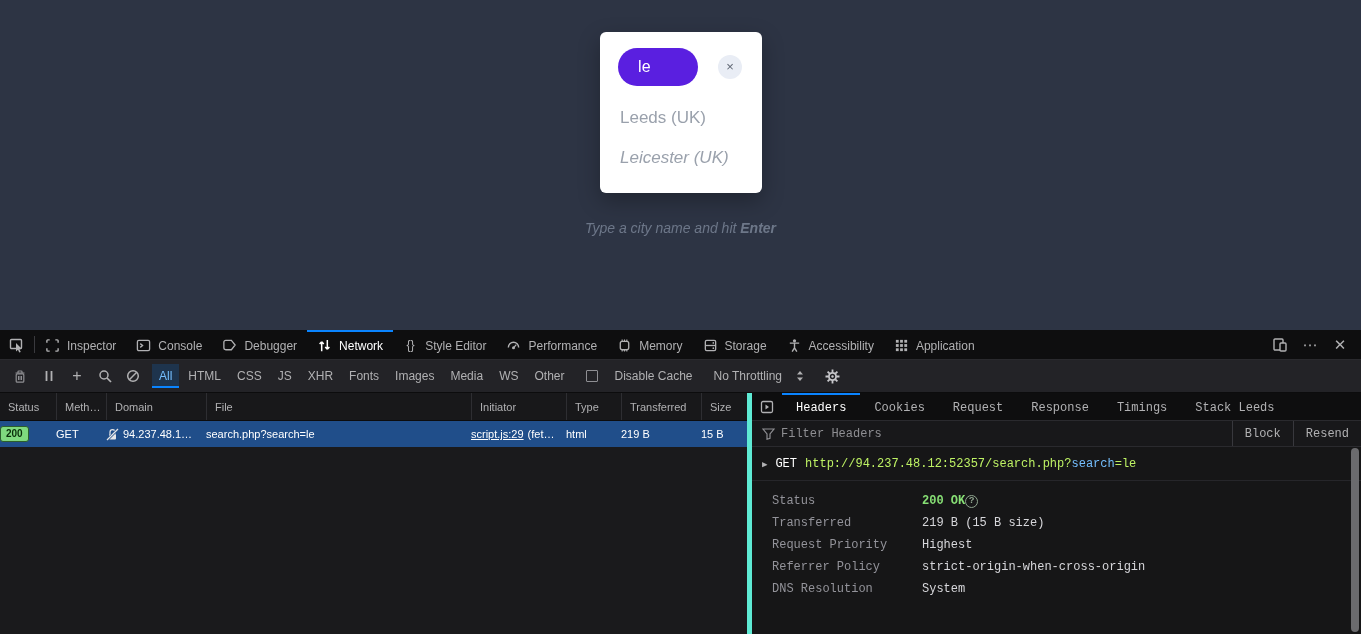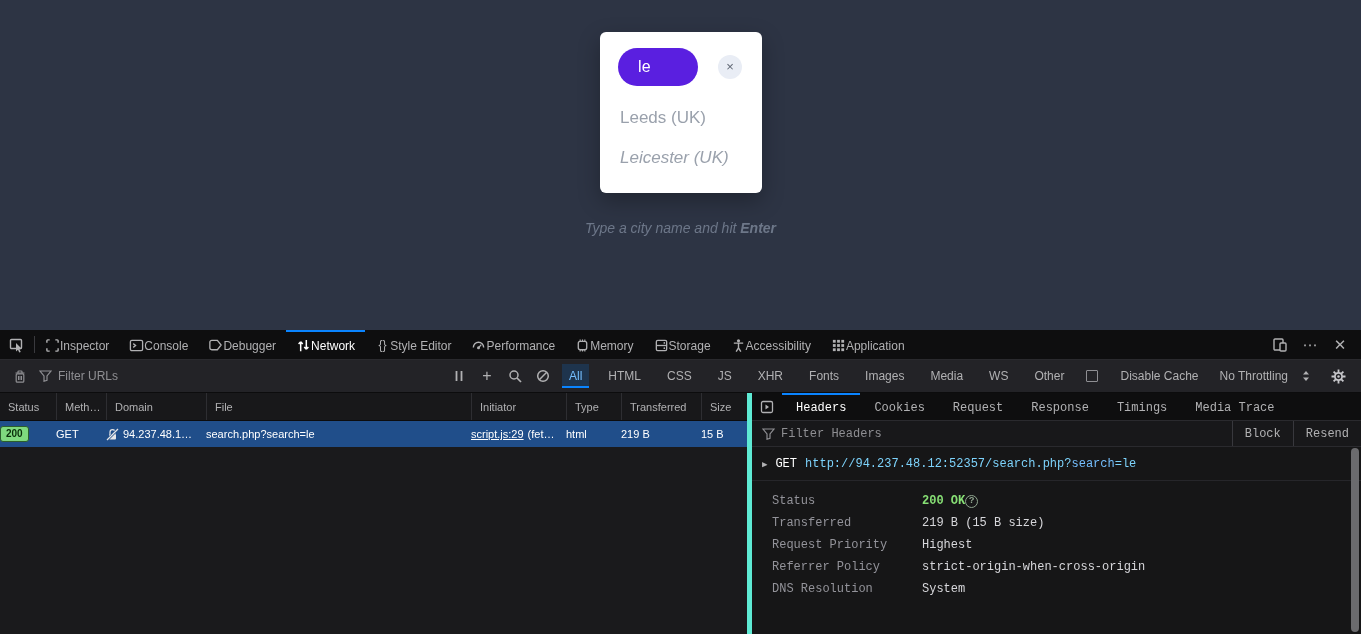--- a/index.html
+++ b/index.html
@@ -34,34 +34,34 @@
   }
   .hint b { font-weight:bold; }
 
   
   .devtools { position:absolute; left:0; top:330px; width:1361px; height:304px; background:#18181a; color:#b1b1b3; font-size:12px; display:flex; flex-direction:column; }
 
   
   .dt-tabbar { height:30px; background:#0e0e0f; display:flex; align-items:stretch; border-bottom:1px solid #2a2a2e; }
   .dt-tool-icon { width:34px; display:flex; align-items:center; justify-content:center; }
   .vsep { width:1px; background:#3a3a3e; margin:6px 0; }
-  .dt-tab { display:flex; align-items:center; gap:0; padding:0 10px; color:#b1b1b3; border-top:2px solid transparent; cursor:default; white-space:nowrap; }
+  .dt-tab { display:flex; align-items:center; gap:7px; padding:0 10px; color:#b1b1b3; border-top:2px solid transparent; cursor:default; white-space:nowrap; }
   .dt-tab.active { color:#ffffff; border-top-color:#0a84ff; }
   .dt-tabbar-right { margin-left:auto; display:flex; align-items:center; gap:4px; padding-right:8px; }
   .bar-btn { width:26px; height:24px; display:flex; align-items:center; justify-content:center; color:#b1b1b3; font-size:15px; }
   svg.icn { display:block; }
 
   
   .net-toolbar { height:33px; background:#232327; display:flex; align-items:center; border-bottom:1px solid #0c0c0d; padding:0 6px; }
   .tb-icon { width:28px; height:24px; display:flex; align-items:center; justify-content:center; color:#8f8f93; }
   .filter-input { flex:1; display:flex; align-items:center; gap:6px; color:#8f8f93; padding-left:4px; }
-  .type-filters { display:flex; align-items:center; gap:12px; margin:0 4px; }
+  .type-filters { display:flex; align-items:center; gap:2px; margin:0 4px; }
   .tfilter { padding:5px 7px 3px 7px; border-bottom:2px solid transparent; color:#b1b1b3; }
   .tfilter.active { color:#75bfff; border-bottom-color:#0a84ff; background:rgba(10,132,255,.18); }
-  .cache-wrap { display:flex; align-items:center; gap:22px; padding:0 10px; white-space:nowrap; }
+  .cache-wrap { display:flex; align-items:center; gap:16px; padding:0 10px; white-space:nowrap; }
   .checkbox { width:12px; height:12px; border:1px solid #8f8f93; background:transparent; border-radius:1px; }
   .throttle { display:flex; align-items:center; gap:14px; padding:0 10px; white-space:nowrap; }
   .plus-glyph { font-size:16px; color:#b1b1b3; }
 
   
   .dt-main { flex:1; display:flex; min-height:0; }
   .req-panel { width:747px; display:flex; flex-direction:column; background:#18181a; }
   .req-header { height:28px; display:flex; align-items:center; background:#18181a; border-bottom:1px solid #0c0c0d; color:#b1b1b3; font-size:11px; }
   .req-header .col { height:100%; display:flex; align-items:center; padding-left:8px; border-left:1px solid #2e2e32; overflow:hidden; white-space:nowrap; }
   .req-header .col:first-child { border-left:none; }
@@ -78,21 +78,21 @@
   .det-tabs { height:28px; background:#0e0e0f; display:flex; align-items:stretch; border-bottom:1px solid #2a2a2e; font-size:12px; }
   .det-tab { display:flex; align-items:center; padding:0 14px; border-top:2px solid transparent; color:#b1b1b3; white-space:nowrap; }
   .det-tab.active { color:#fff; border-top-color:#0a84ff; }
   .det-filterbar { height:26px; background:#18181a; display:flex; align-items:center; border-bottom:1px solid #2a2a2e; color:#8f8f93; }
   .det-filterbar .funnel { margin:0 6px 0 10px; }
   .det-actions { margin-left:auto; display:flex; align-items:stretch; height:100%;justify-content:flex-end; }
   .det-action { display:flex; align-items:center; padding:0 12px; border-left:1px solid #38383d; color:#b1b1b3; }
   .det-content { flex:1; position:relative; overflow:hidden; }
   .url-row { display:flex; align-items:center; gap:8px; padding:10px 12px 9px 10px; border-bottom:1px solid #26262a; color:#d7d7db; font-size:12px; }
   .tri { color:#b1b1b3; font-size:9px; }
-  .url-text { color:#7dd3fc; }
+  .url-text { color:#bef264; }
   .url-param { color:#75bfff; }
   .summary { padding-top:9px; }
   .sum-row { display:flex; height:22px; align-items:center; font-size:12px; }
   .sum-label { width:170px; padding-left:20px; color:#93939a; }
   .sum-value { color:#d7d7db; display:flex; align-items:center; }
   .sum-value.green { color:#86de74; font-weight:bold; }
   .help-circ { width:13px; height:13px; border:1px solid #8fa58f; border-radius:50%; color:#8fa58f; font-size:9px; font-weight:bold; display:flex; align-items:center; justify-content:center; }
   .vscroll { position:absolute; right:2px; top:55px; bottom:2px; width:8px; background:#6b6b6e; border-radius:4px; }
 </style>
 </head>
@@ -221,26 +221,20 @@
 
     <div class="net-toolbar">
       <div class="tb-icon">
         <svg class="icn" width="14" height="15" viewBox="0 0 14 15">
             <path d="M2.5 4 h9 M5 4 V2.8 a.8.8 0 0 1 .8 -.8 h2.4 a.8.8 0 0 1 .8 .8 V4" fill="none" stroke="#8f8f93" stroke-width="1.2"></path>
             <rect x="3.2" y="4.8" width="7.6" height="8.4" rx="1" fill="none" stroke="#8f8f93" stroke-width="1.2"></rect>
             <path d="M5.5 7 v4 M7 7 v4 M8.5 7 v4" stroke="#8f8f93" stroke-width="1"></path>
           </svg>
       </div>
       <div class="vsep"></div>
-      <div class="filter-input">
-        <svg class="icn" width="13" height="12" viewBox="0 0 13 12">
-            <path d="M1 1 h11 L8 6 v4.2 L5 11.2 V6 Z" fill="none" stroke="#8f8f93" stroke-width="1.2"></path>
-          </svg>
-        <span>Filter URLs</span>
-      </div>
 
       <div class="tb-icon">
         <svg class="icn" width="10" height="12" viewBox="0 0 10 12">
             <path d="M2.5 1 v10 M7.5 1 v10" stroke="#b1b1b3" stroke-width="1.8"></path>
           </svg>
       </div>
       <div class="tb-icon">
           <span class="plus-glyph">+</span>
         </div>
       <div class="tb-icon">
@@ -344,21 +338,21 @@
             <svg class="icn" width="14" height="14" viewBox="0 0 14 14">
                 <rect x="1.5" y="1.5" width="11" height="11" rx="1.5" fill="none" stroke="#b1b1b3" stroke-width="1.3"></rect>
                 <path d="M5.5 4.5 L9 7 L5.5 9.5 Z" fill="#b1b1b3"></path>
               </svg>
           </div>
           <div class="det-tab active">Headers</div>
           <div class="det-tab">Cookies</div>
           <div class="det-tab">Request</div>
           <div class="det-tab">Response</div>
           <div class="det-tab">Timings</div>
-          <div class="det-tab">Media Trace</div>
+          <div class="det-tab">Stack Leeds</div>
         </div>
 
         <div class="det-filterbar">
           <svg class="icn funnel" width="13" height="12" viewBox="0 0 13 12">
               <path d="M1 1 h11 L8 6 v4.2 L5 11.2 V6 Z" fill="none" stroke="#8f8f93" stroke-width="1.2"></path>
             </svg>
           <span>Filter Headers</span>
           <div class="det-actions">
             <div class="det-action">Block</div>
             <div class="det-action">Resend</div>

